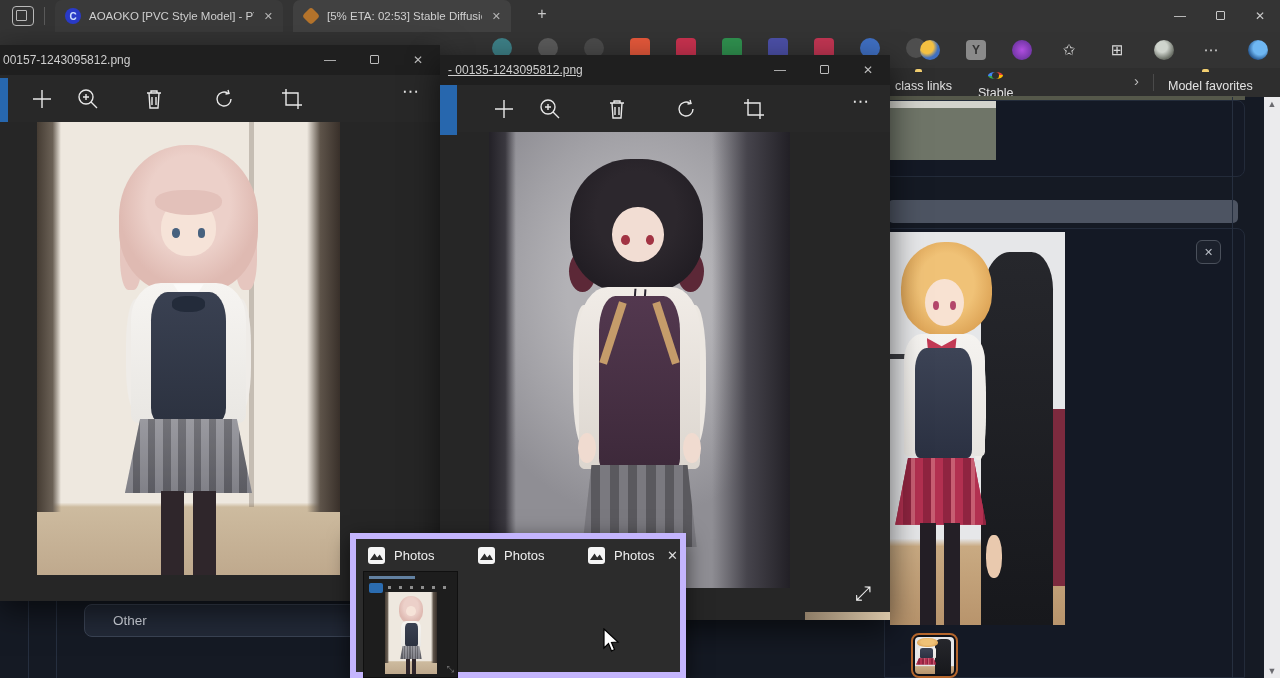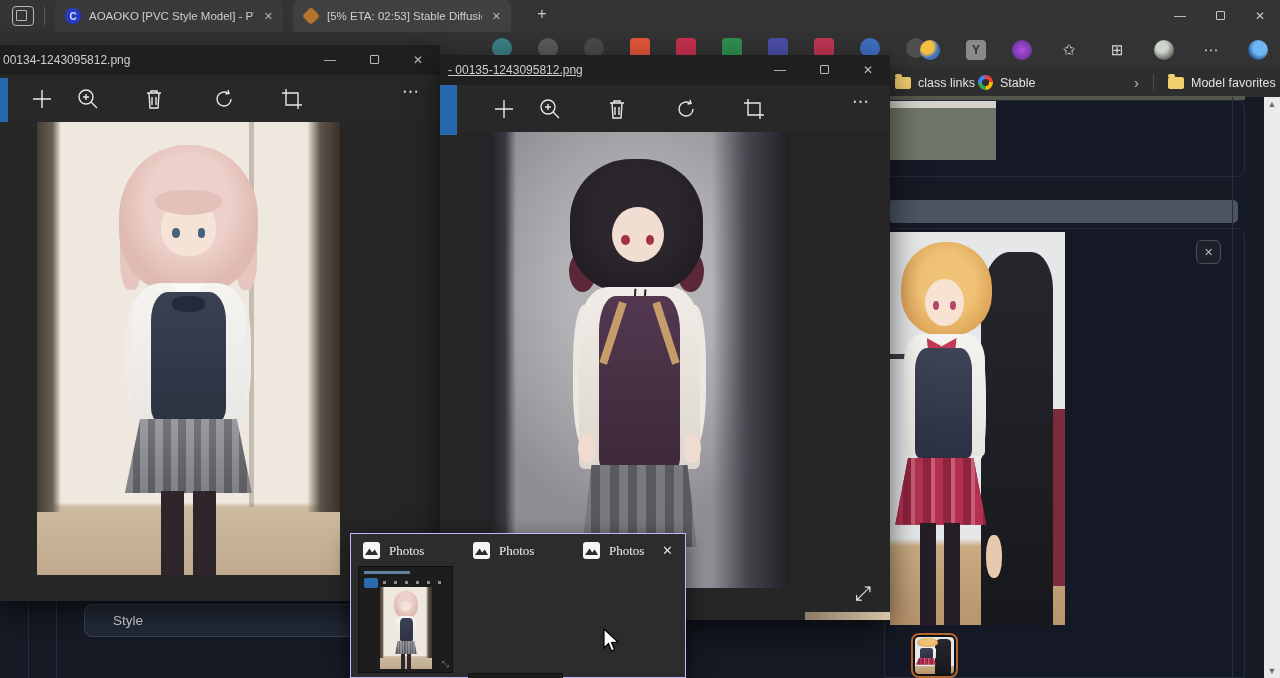--- a/index.html
+++ b/index.html
@@ -20,21 +20,21 @@
   #win-controls span{width:40px;text-align:center;font-size:12px;}
   .restore-glyph{display:inline-block;width:9px;height:9px;border:1.2px solid #c9c9c9;border-radius:1px;}
 
   #browser-toolbar{left:0;top:32px;width:1280px;height:36px;background:#333333;}
   .extrow{top:6px;height:22px;display:flex;gap:26px;}
   .ext{width:20px;height:20px;border-radius:50%;flex:0 0 auto;}
   .sq{border-radius:4px;}
   .tool-ico{color:#d6d6d6;font-size:15px;width:22px;text-align:center;}
 
   #bookmarks{left:0;top:68px;width:1280px;height:29px;background:#2e2e2e;color:#e2e2e2;font-size:12.5px;}
-  .bk{display:flex;align-items:center;gap:7px;position:absolute;top:4px;height:21px;}
+  .bk{display:flex;align-items:center;gap:7px;position:absolute;top:4px;height:21px;flex-direction:column;}
   .folder{width:16px;height:12px;background:#f3cf70;border-radius:2px;position:relative;}
   .folder:before{content:"";position:absolute;left:0;top:-3px;width:7px;height:3px;background:#f3cf70;border-radius:2px 2px 0 0;}
   .gicon{width:15px;height:15px;border-radius:50%;background:conic-gradient(#ea4335 0 25%,#fbbc05 25% 50%,#34a853 50% 75%,#4285f4 75% 100%);display:flex;align-items:center;justify-content:center;color:#fff;font-size:9px;font-weight:bold;}
   .gicon i{font-style:normal;background:#2e2e2e;border-radius:50%;width:7px;height:7px;}
 
   
   .page-line{background:#55584a;}
   .panel{background:#141925;border:1px solid #232b3a;border-radius:8px;}
   #gen-preview{background:#6f7568;}
   #gen-preview .strip{position:absolute;left:0;top:0;width:100%;height:7px;background:#d3d3cc;}
@@ -53,21 +53,21 @@
   .ptitle .grow{flex:1;}
   .pctl{width:44px;text-align:center;color:#bdbdbd;font-size:12px;}
   .ptoolbar{height:47px;background:#282828;position:relative;}
   .picon{position:absolute;top:12px;width:24px;height:24px;}
   .picon svg{stroke:#e8e8e8;fill:none;stroke-width:1.4;}
   .dots{color:#e8e8e8;font-size:17px;letter-spacing:2px;}
   .accent{background:#2767ae;}
   .expand{color:#f0f0f0;}
 
   
-  #flyout{background:#2c2c2c;border:1px solid #c4b5fd;box-shadow:0 6px 20px rgba(0,0,0,.6);font-family:Liberation Serif, serif;}
+  #flyout{background:#2c2c2c;border:6px solid #c4b5fd;box-shadow:0 6px 20px rgba(0,0,0,.6);}
   .card-h{display:flex;align-items:center;gap:9px;color:#efefef;font-size:13px;}
   .ph-ico{width:17px;height:17px;background:#f5f5f5;border-radius:3px;position:relative;}
   .ph-ico:before{content:"";position:absolute;left:2px;top:5px;width:13px;height:8px;
     background:#2c2c2c;clip-path:polygon(0 100%,35% 20%,55% 70%,75% 30%,100% 100%);}
   .thumb{background:#1d1d1d;border:1px solid #101010;position:relative;}
   .t-title{position:absolute;left:5px;top:4px;width:46px;height:3px;background:#6f93b8;opacity:.85;}
   .t-accent{position:absolute;left:5px;top:11px;width:14px;height:10px;background:#2b6cb0;border-radius:2px;}
   .t-icons{position:absolute;left:24px;top:14px;width:58px;height:3px;
     background:repeating-linear-gradient(90deg,#8d8d8d 0 3px,transparent 3px 11px);}
   .t-resize{position:absolute;right:3px;bottom:2px;color:#8a8a8a;font-size:9px;}
@@ -246,33 +246,33 @@
         <div class="hair"></div>
       <div class="shirt"></div>
         <div class="vest"></div>
       <div class="skirt"></div>
     </div>
   </div>
 
   <div class="abs vline" style="left:28px;top:601px;height:77px;"></div>
   <div class="abs vline" style="left:56px;top:601px;height:77px;"></div>
   <div class="abs" id="none-field" style="left:84px;top:604px;width:560px;height:33px;">
-    <span>Style</span>
+    <span>Other</span>
   </div>
   <div class="abs vline" style="left:1232px;top:97px;height:581px;"></div>
 
   <div class="abs" id="scrollbar" style="left:1264px;top:97px;width:16px;height:581px;">
     <div class="scroll-arrow" style="position:absolute;top:2px;">▲</div>
 
     <div class="scroll-arrow" style="position:absolute;bottom:2px;">▼</div>
   </div>
 
   <div class="abs pwin" style="left:0;top:45px;width:440px;height:556px;">
     <div class="ptitle">
-      <span style="padding-left:3px;">00134-1243095812.png</span>
+      <span style="padding-left:3px;">00157-1243095812.png</span>
       <span class="grow"></span>
       <span class="pctl">—</span>
       <span class="pctl"><i class="restore-glyph" style="border-color:#bdbdbd;"></i></span>
       <span class="pctl">✕</span>
     </div>
     <div class="ptoolbar">
       <span class="picon" style="left:30px;"><svg width="24" height="24">
             <path d="M12 3v18M3 12h18"></path>
           </svg></span>
       <span class="picon" style="left:76px;"><svg width="24" height="24">

